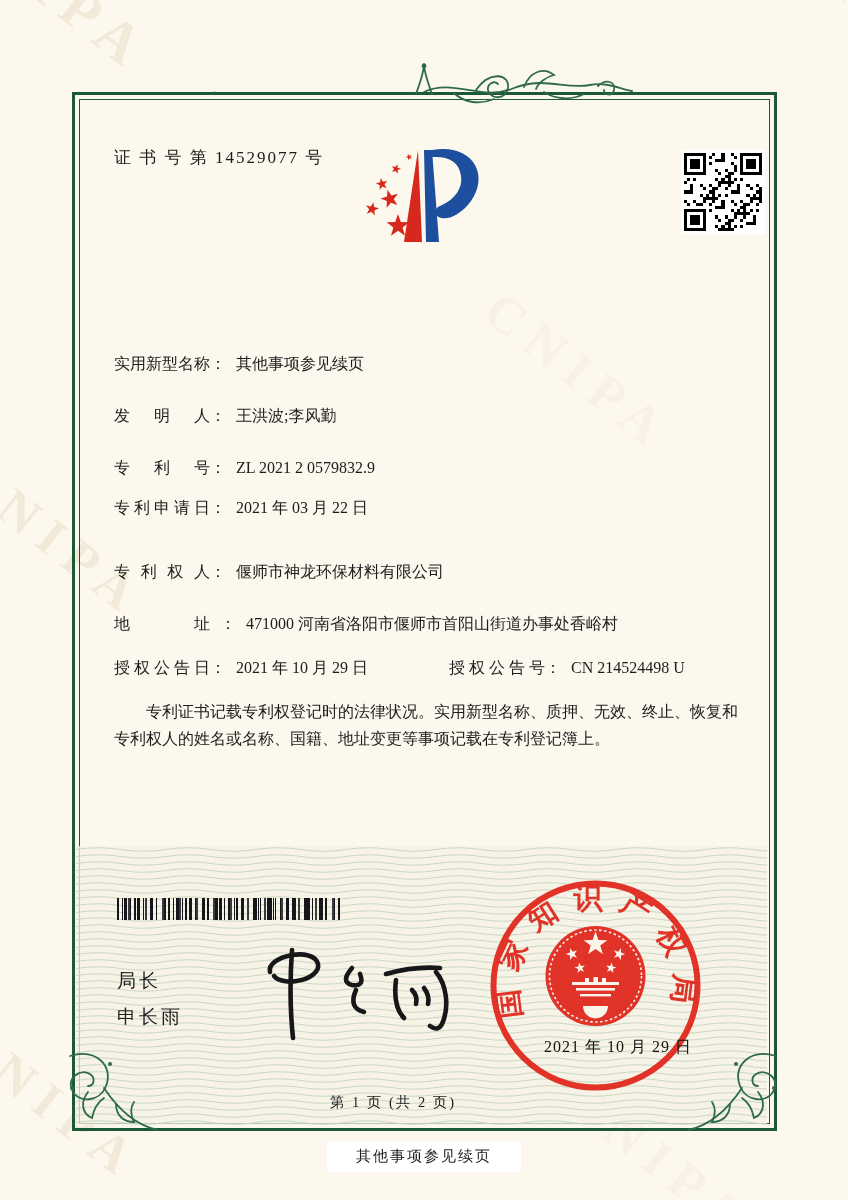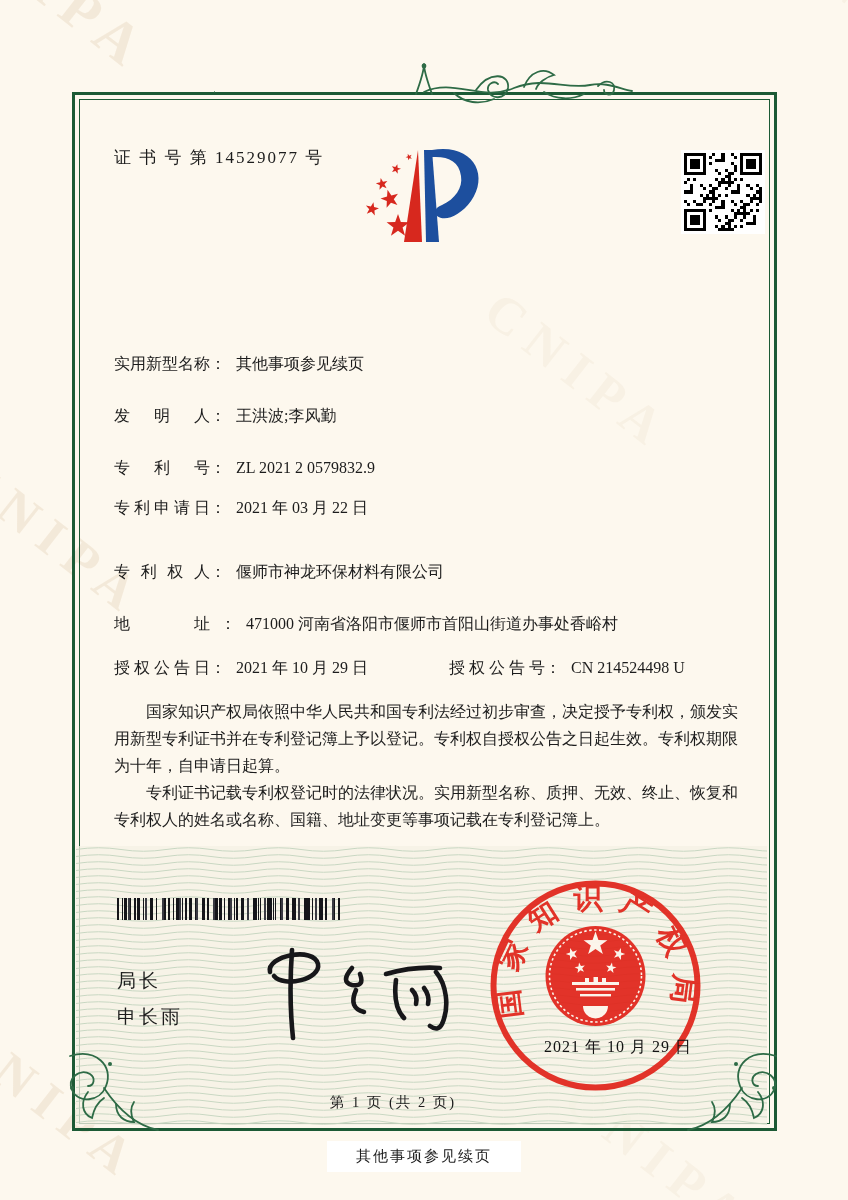--- a/index.html
+++ b/index.html
@@ -189,21 +189,20 @@
     </div>
     <div class="row" style="top:304px;">
       <span class="lbl">授权公告日</span><span class="colon">：</span><span>2021 年 10 月 29 日</span>
     </div>
     <div class="row" style="top:304px;left:335px;">
       <span class="lbl">授权公告号</span><span class="colon">：</span><span>CN 214524498 U</span>
     </div>
   </div>
 
   <div class="paras">
-    <p>国家知识产权局依照中华人民共和国专利法经过初步审查，决定授予专利权，颁发实用新型专利证书并在专利登记簿上予以登记。专利权自授权公告之日起生效。专利权期限为十年，自申请日起算。</p>
     <p>专利证书记载专利权登记时的法律状况。实用新型名称、质押、无效、终止、恢复和专利权人的姓名或名称、国籍、地址变更等事项记载在专利登记簿上。</p>
   </div>
 
   <div class="barcode"></div>
 
   <div class="signer-title">局长</div>
   <div class="signer-name">申长雨</div>
 
   <svg class="signature" width="228" height="105" viewBox="0 0 228 105">
     <g stroke="#17171a" fill="none" stroke-width="4.6" stroke-linecap="round" stroke-linejoin="round">

